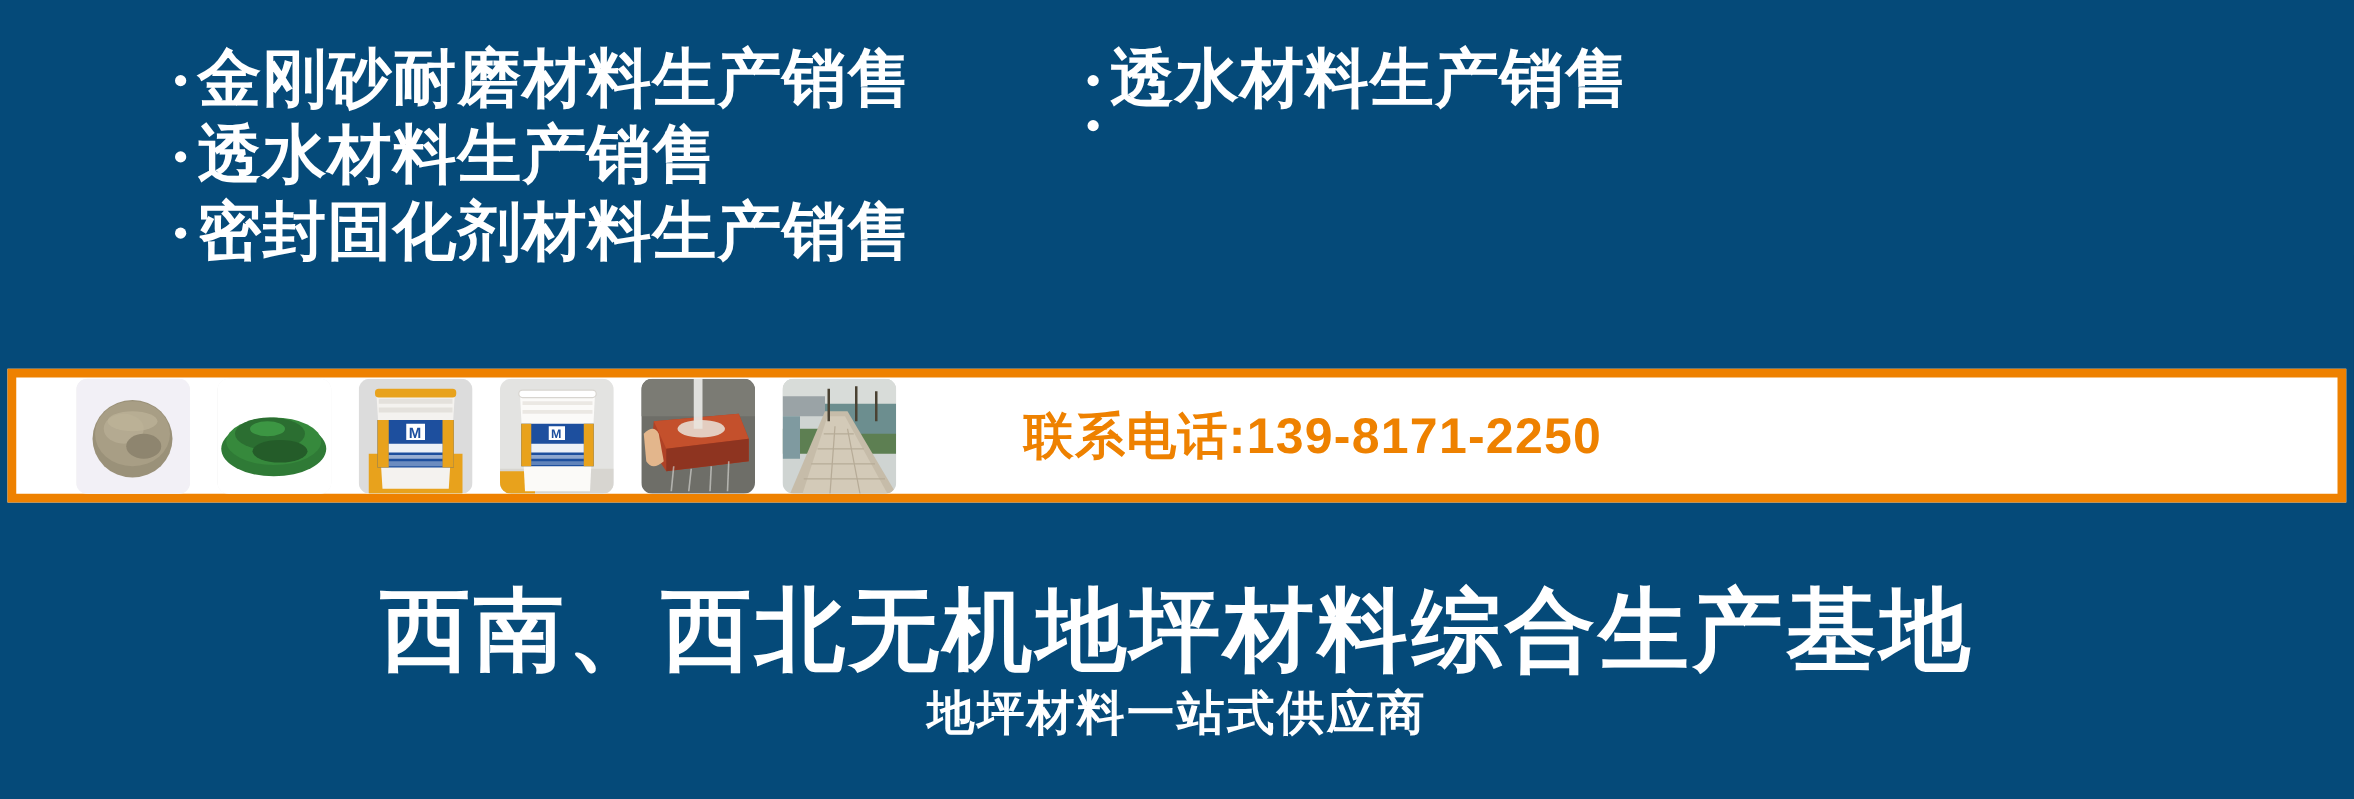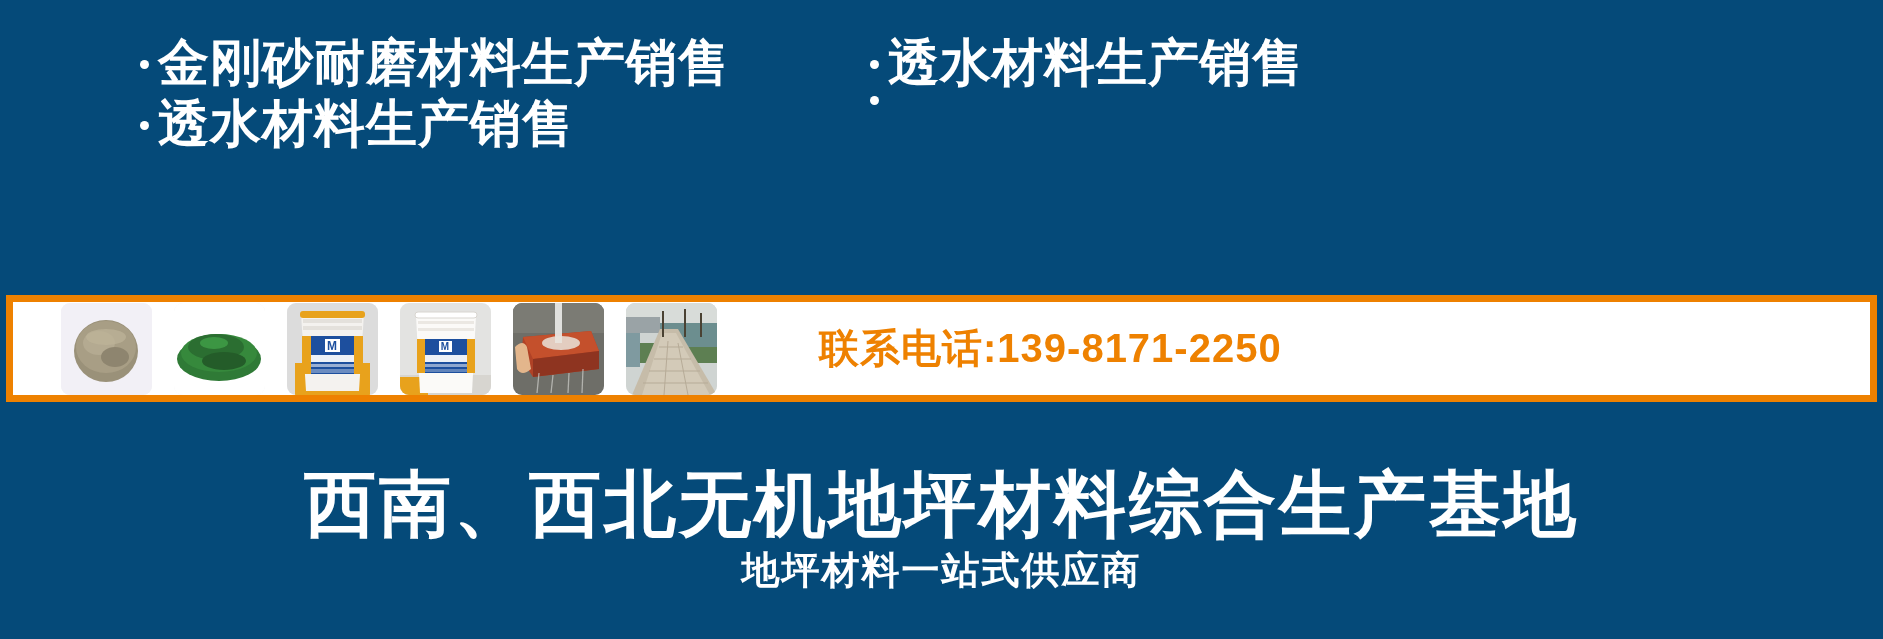--- a/index.html
+++ b/index.html
@@ -86,20 +86,24 @@
   <div class="features">
 
     <div class="feat-col left">
       <div class="feat-item">
         <span class="bullet"></span>
         <span>金刚砂耐磨材料生产销售</span>
       </div>
       <div class="feat-item">
         <span class="bullet"></span>
         <span>透水材料生产销售</span>
+      </div>
+      <div class="feat-item">
+        <span class="bullet"></span>
+        <span>密封固化剂材料生产销售</span>
       </div>
     </div>
 
     <div class="feat-col right">
       <div class="feat-item">
         <span class="bullet"></span>
         <span>透水材料生产销售</span>
       </div>
       <div class="feat-item">
         <span class="bullet"></span>

